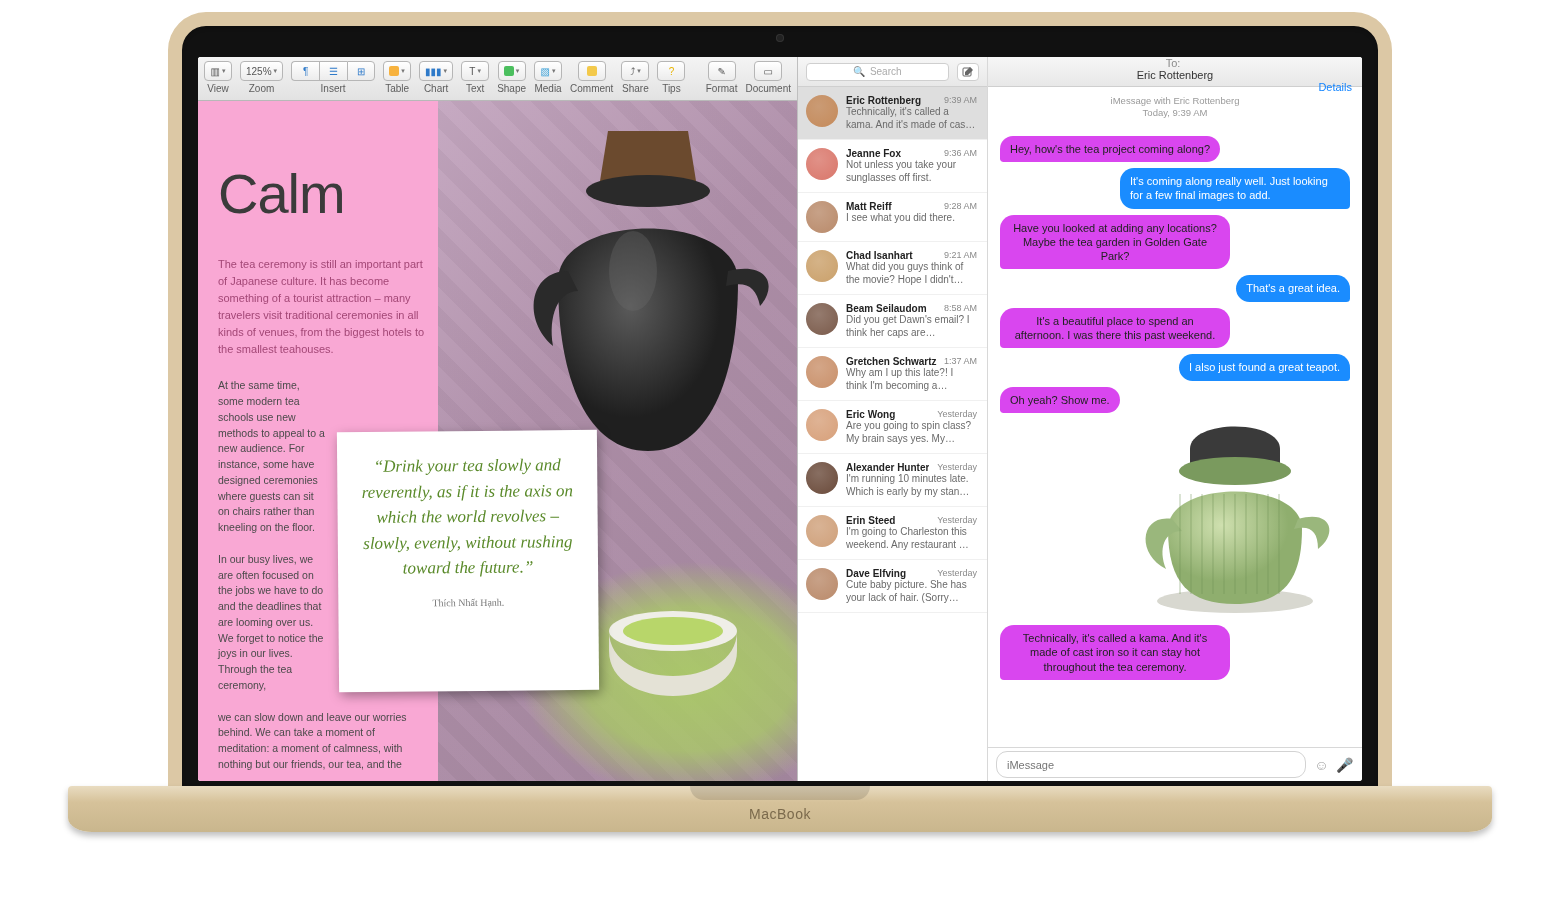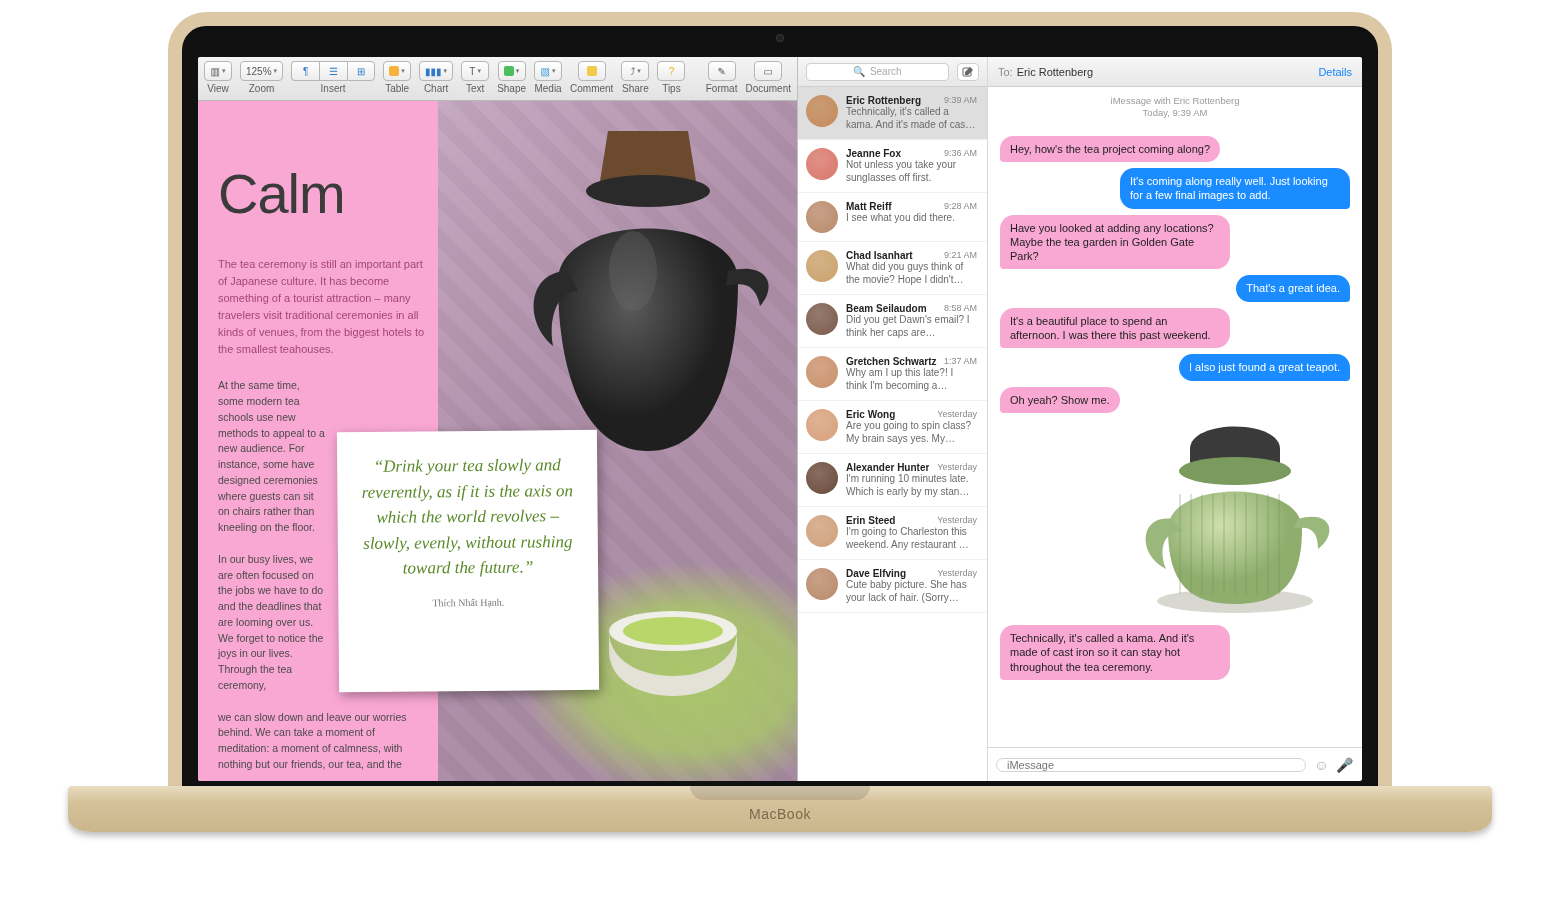--- a/index.html
+++ b/index.html
@@ -54,31 +54,31 @@
 .conv{ padding:8px 10px 8px 8px; display:flex; gap:8px; border-bottom:1px solid #f0f0f0; font-size:10px;}
 .conv.sel{ background:#dedede;}
 .avatar{ width:32px; height:32px; border-radius:50%; flex:none;}
 .conv-body{ flex:1; min-width:0;}
 .conv-top{ display:flex; justify-content:space-between; gap:4px;}
 .conv-name{ font-weight:600; color:#222; white-space:nowrap; overflow:hidden; text-overflow:ellipsis;}
 .conv-time{ color:#8a8a8a; font-size:9px; flex:none;}
 .conv-prev{ color:#6a6a6a; line-height:1.25; display:-webkit-box;-webkit-line-clamp:2;-webkit-box-orient:vertical;overflow:hidden;}
 
 .thread{ flex:1; display:flex; flex-direction:column;}
-.thread-header{ height:30px; background:linear-gradient(#f6f6f6,#e8e8e8); border-bottom:1px solid #cfcfcf; display:flex; align-items:center; padding:14px 10px; font-size:11px; color:#333;}
+.thread-header{ height:30px; background:linear-gradient(#f6f6f6,#e8e8e8); border-bottom:1px solid #cfcfcf; display:flex; align-items:center; padding:0 10px; font-size:11px; color:#333;flex-direction:column;}
 .thread-header .details{ margin-left:auto; color:#1284ff; font-size:11px;}
 .thread-header .to-lbl{color:#8a8a8a; margin-right:4px;}
 .thread-body{ flex:1; padding:8px 12px 4px; overflow:hidden; display:flex; flex-direction:column; gap:6px;}
 .thread-meta{ text-align:center; font-size:9.5px; color:#9a9a9a; line-height:1.3; margin-bottom:10px;}
 .bubble{ max-width:230px; padding:6px 10px; border-radius:14px; font-size:11px; line-height:1.3;}
-.bubble.in{ background:#f9a8d4; color:#222; align-self:flex-start; border-bottom-left-radius:4px;}
+.bubble.in{ background:#d946ef; color:#222; align-self:flex-start; border-bottom-left-radius:4px;text-align:center;}
 .bubble.out{ background:#1a8cff; color:#fff; align-self:flex-end; border-bottom-right-radius:4px;}
 .img-bubble{ align-self:flex-end; width:230px; height:200px; display:flex; align-items:center; justify-content:center;}
 .compose{ height:34px; border-top:1px solid #d8d8d8; display:flex; align-items:center; padding:0 8px; gap:8px;}
-.compose input{ flex:1; height:14px; border:1px solid #d3d3d3; border-radius:11px; padding:0 10px; font-size:11px; outline:none; color:#333;}
+.compose input{ flex:1; height:27px; border:1px solid #d3d3d3; border-radius:11px; padding:0 10px; font-size:11px; outline:none; color:#333;}
 .compose .emoji,.compose .mic{ color:#9a9a9a; font-size:14px;}
 
 
 .swatch{width:10px;height:10px;border-radius:2px;display:inline-block}
 </style>
 </head>
 <body>
 
 <div class="laptop">
   <div class="screen-bezel"></div>

